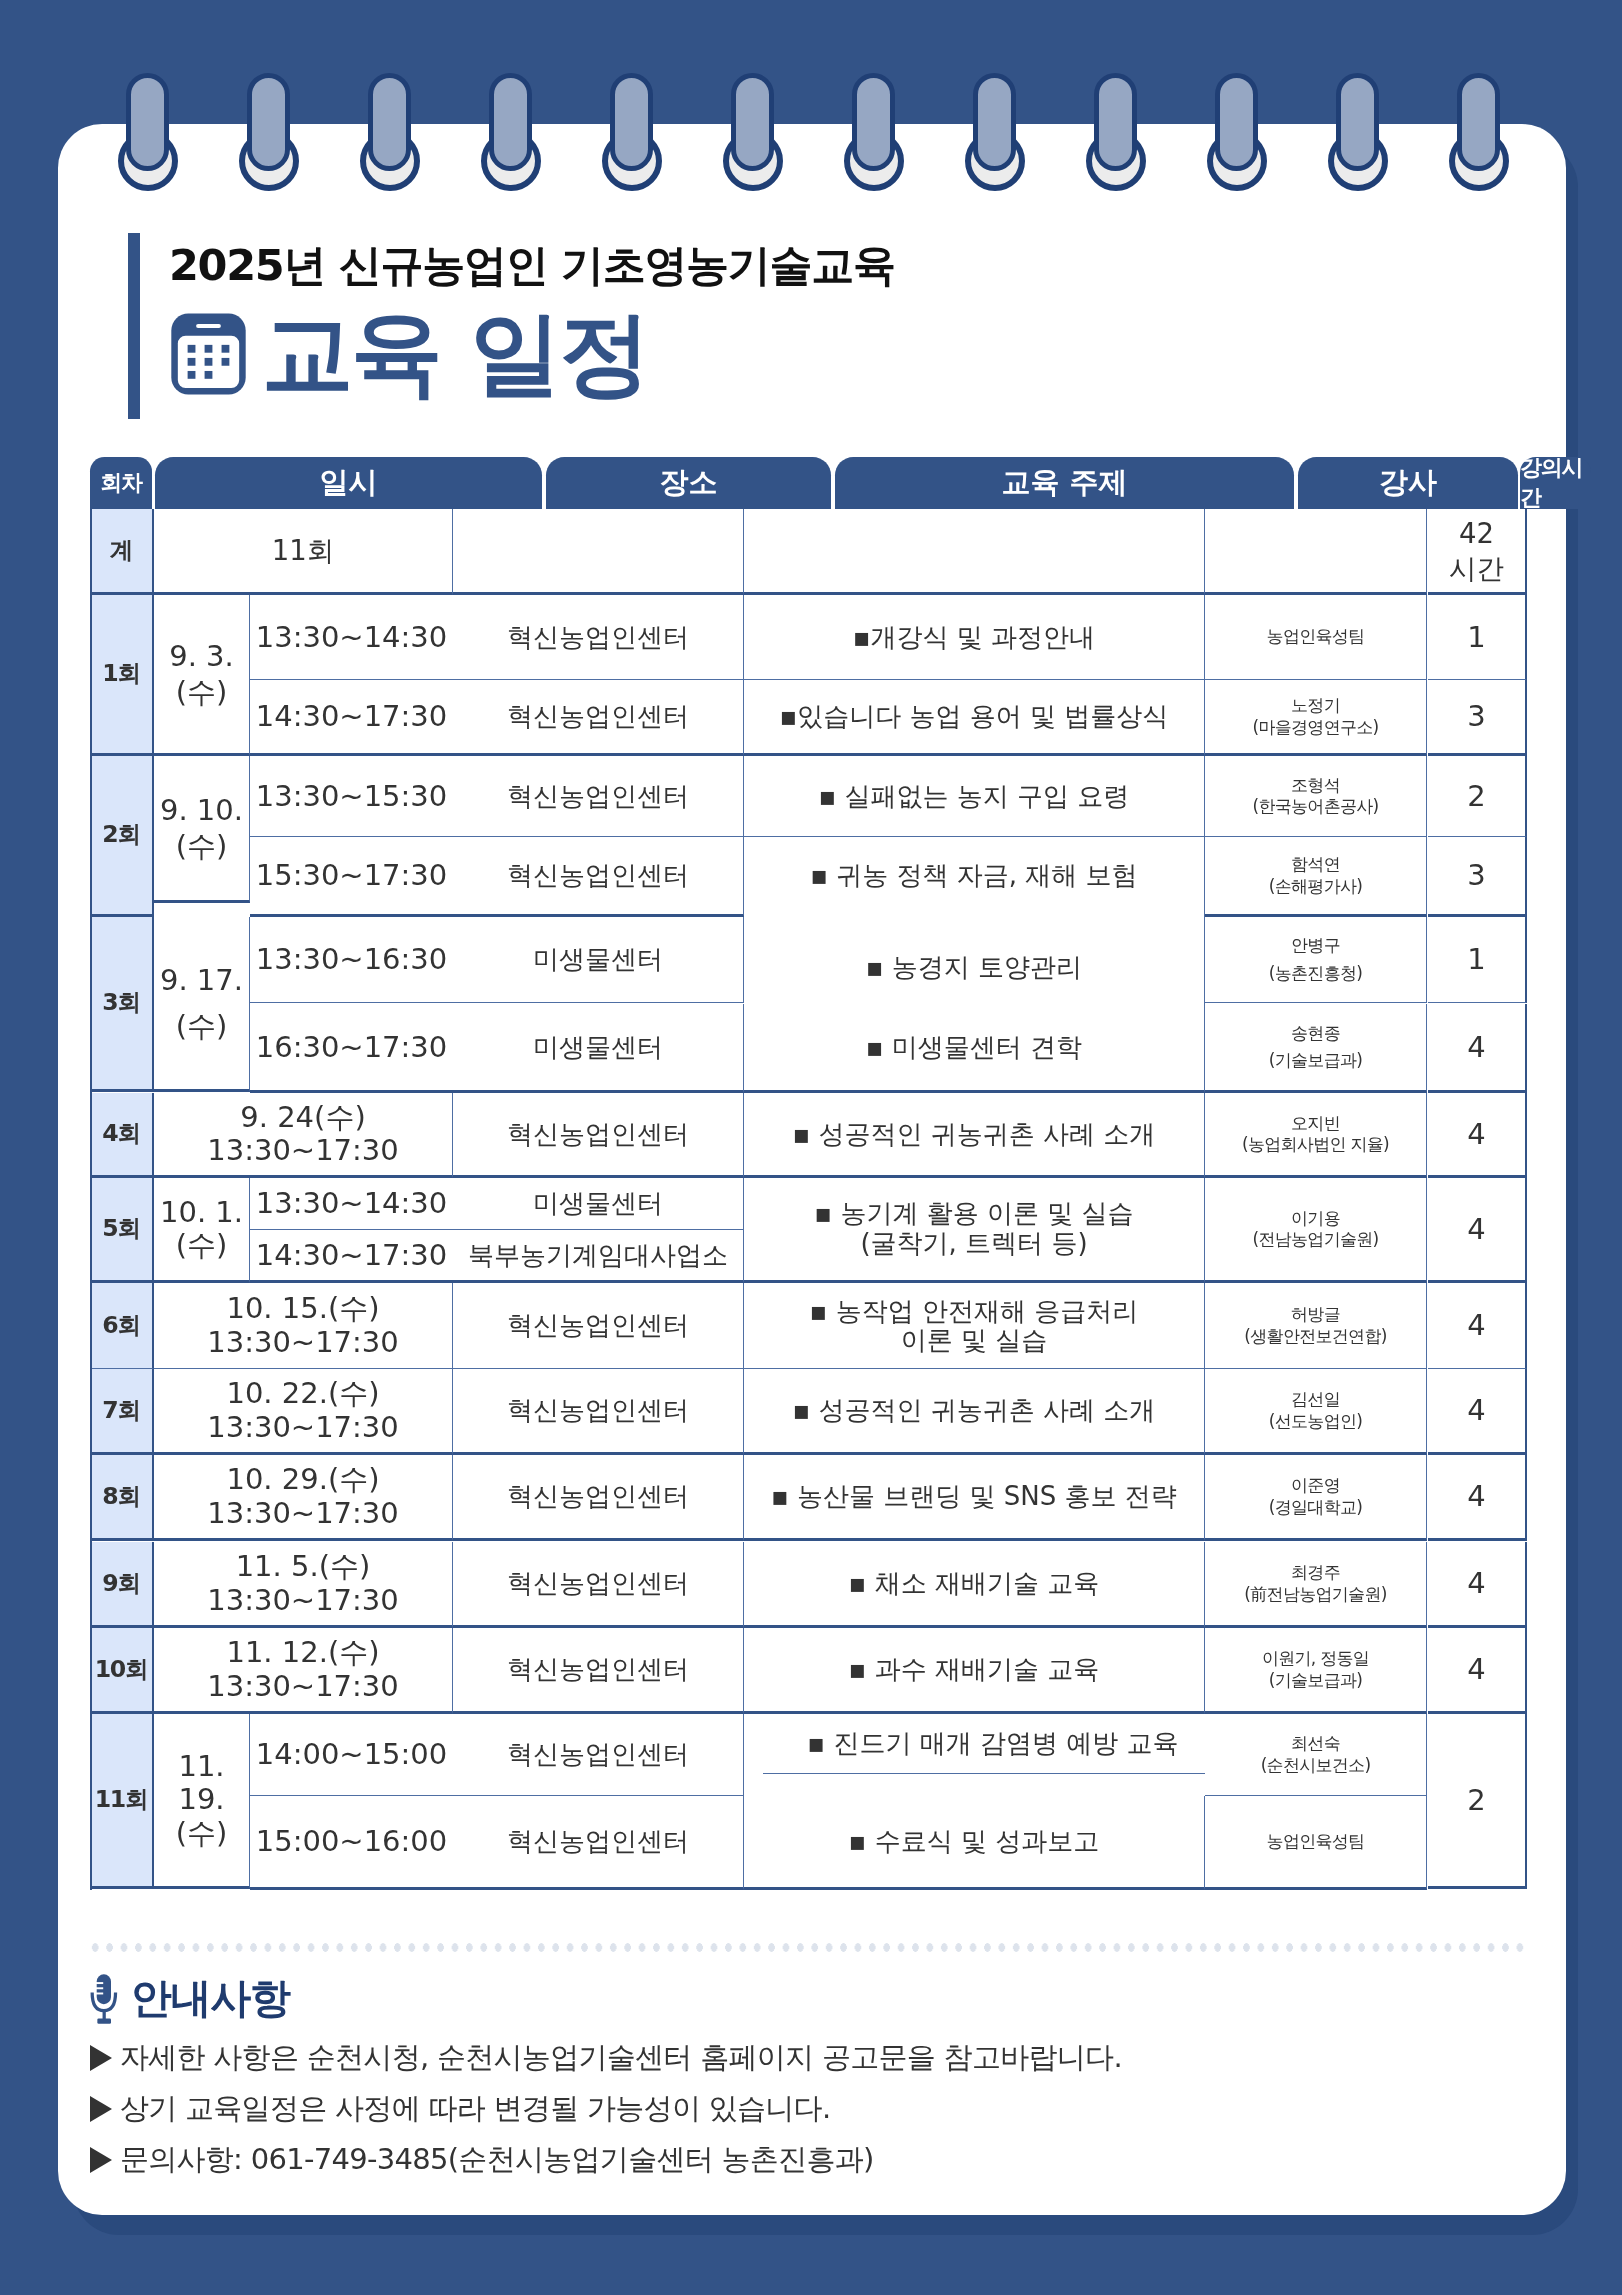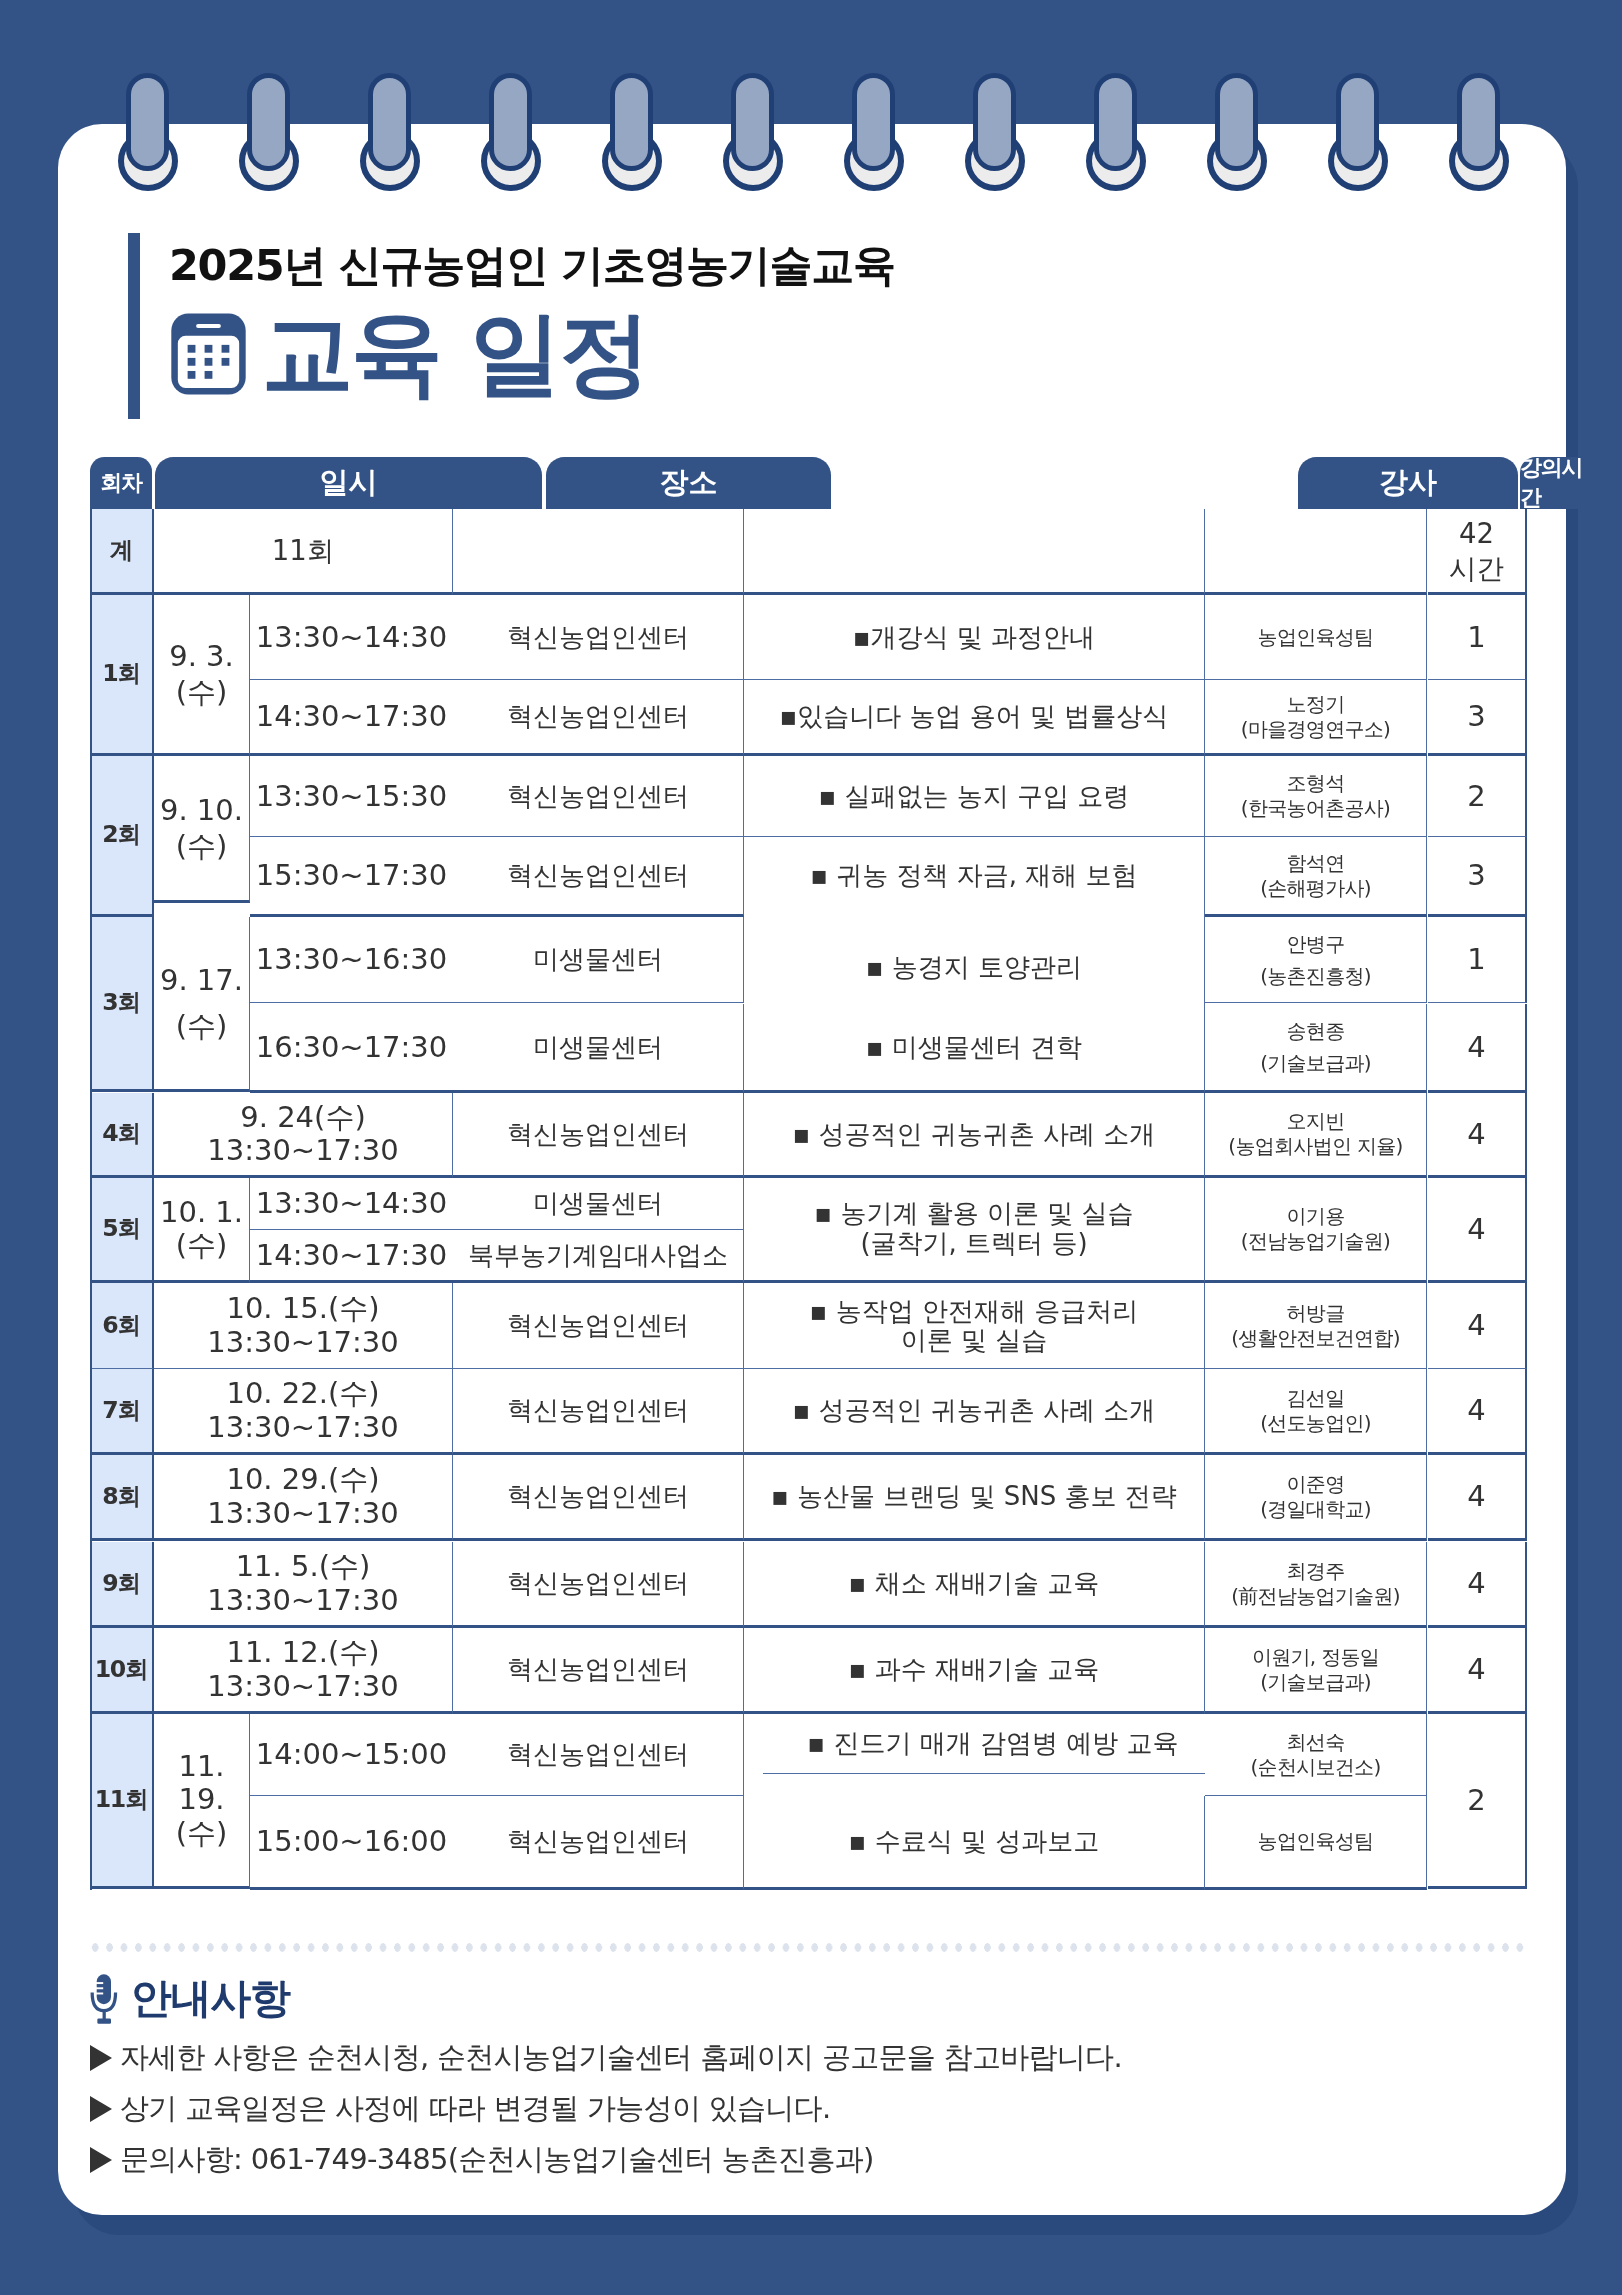--- a/index.html
+++ b/index.html
@@ -76,21 +76,21 @@
     font-size: 26px; color: #333333; line-height: 1.25;
     background: #ffffff;
     border-right: 1.3px solid #4e6ea3;
     border-bottom: 1.3px solid #4e6ea3;
     white-space: pre-line;
   }
   .cell.no { background: #dae6fa; font-weight: bold; font-size: 23.6px; letter-spacing: -1.3px; border-right: 2px solid #335387; }
   .cell.thick { border-bottom: 3.3px solid #335387; }
   .cell.last { border-right: 2px solid #335387; }
   .cell.bigsize { font-size: 29px; }
-  .cell.sm { font-size: 20px; letter-spacing: -0.7px; }
+  .cell.sm { font-size: 17px; letter-spacing: -0.7px; }
   .grid-left { position: absolute; left: 0; top: 0; width: 2px; background: #335387; }
   
   .dots {
     position: absolute; left: 88px; top: 1943px; width: 1440px; height: 9.2px;
     background-image: radial-gradient(ellipse 3.3px 4.6px at center, #dde3ec 90%, transparent 100%);
     background-size: 14.4px 9.2px; background-repeat: repeat-x;
   }
   .notice-title {
     position: absolute; left: 90px; top: 1971px;
     display: flex; align-items: center; gap: 11.8px;
@@ -181,20 +181,21 @@
       <rect x="53" y="90" width="12" height="12" fill="#335387"></rect>
   </svg>
   <span>교육 일정</span>
 </div>
 
 <div class="tbl">
   <div class="thead">
     <div class="th small" style="left:0;width:62px;border-radius:14.4px 14.4px 0 0">회차</div>
     <div class="th" style="left:65px;width:387px">일시</div>
     <div class="th" style="left:456px;width:285px">장소</div>
+    <div class="th" style="left:745px;width:459px">교육 주제</div>
     <div class="th" style="left:1208px;width:220px">강사</div>
     <div class="th small" style="left:1430px;width:71px;border-radius:15.7px 15.7px 0 0">강의시간</div>
   </div>
 
   <div class="grid">
 
     <div class="cell no thick" style="left:0;top:0;width:64px;height:86px">계</div>
     <div class="cell thick" style="left:64px;top:0;width:299px;height:86px;font-size:27.5px">11회</div>
     <div class="cell thick" style="left:363px;top:0;width:291px;height:86px"></div>
     <div class="cell thick" style="left:654px;top:0;width:461px;height:86px"></div>

